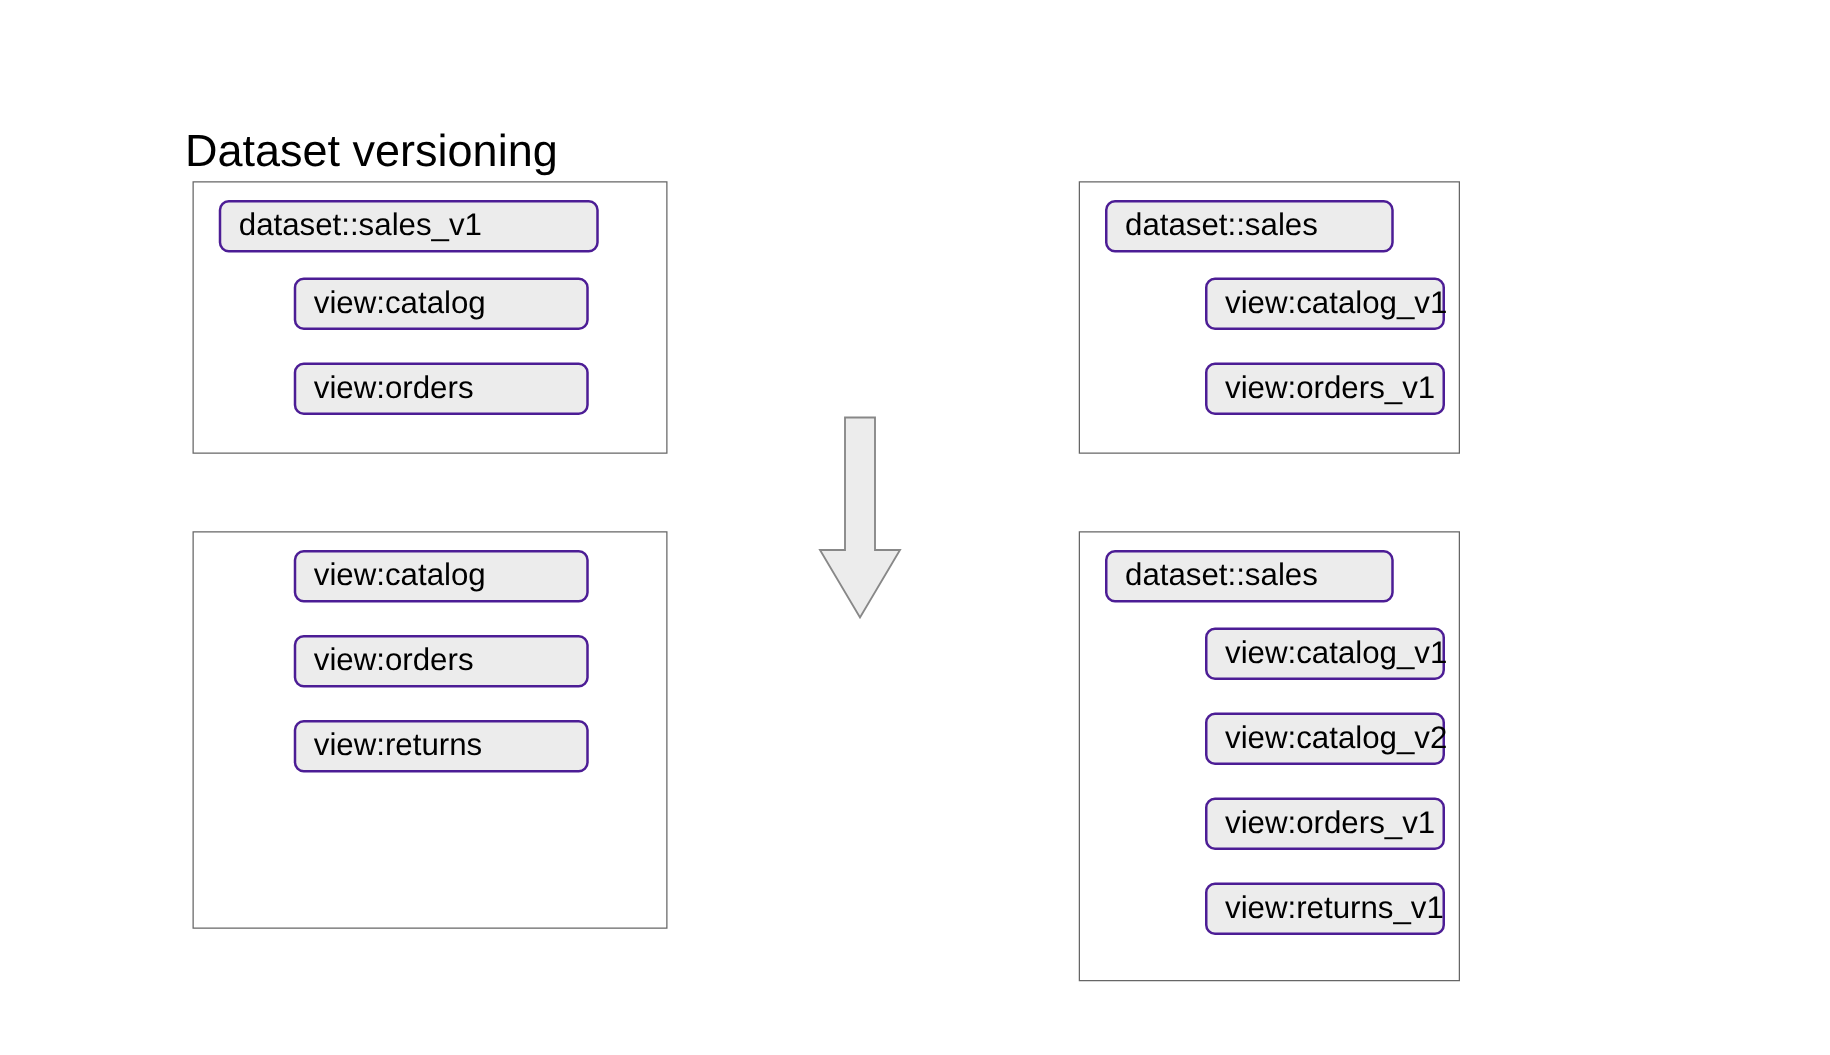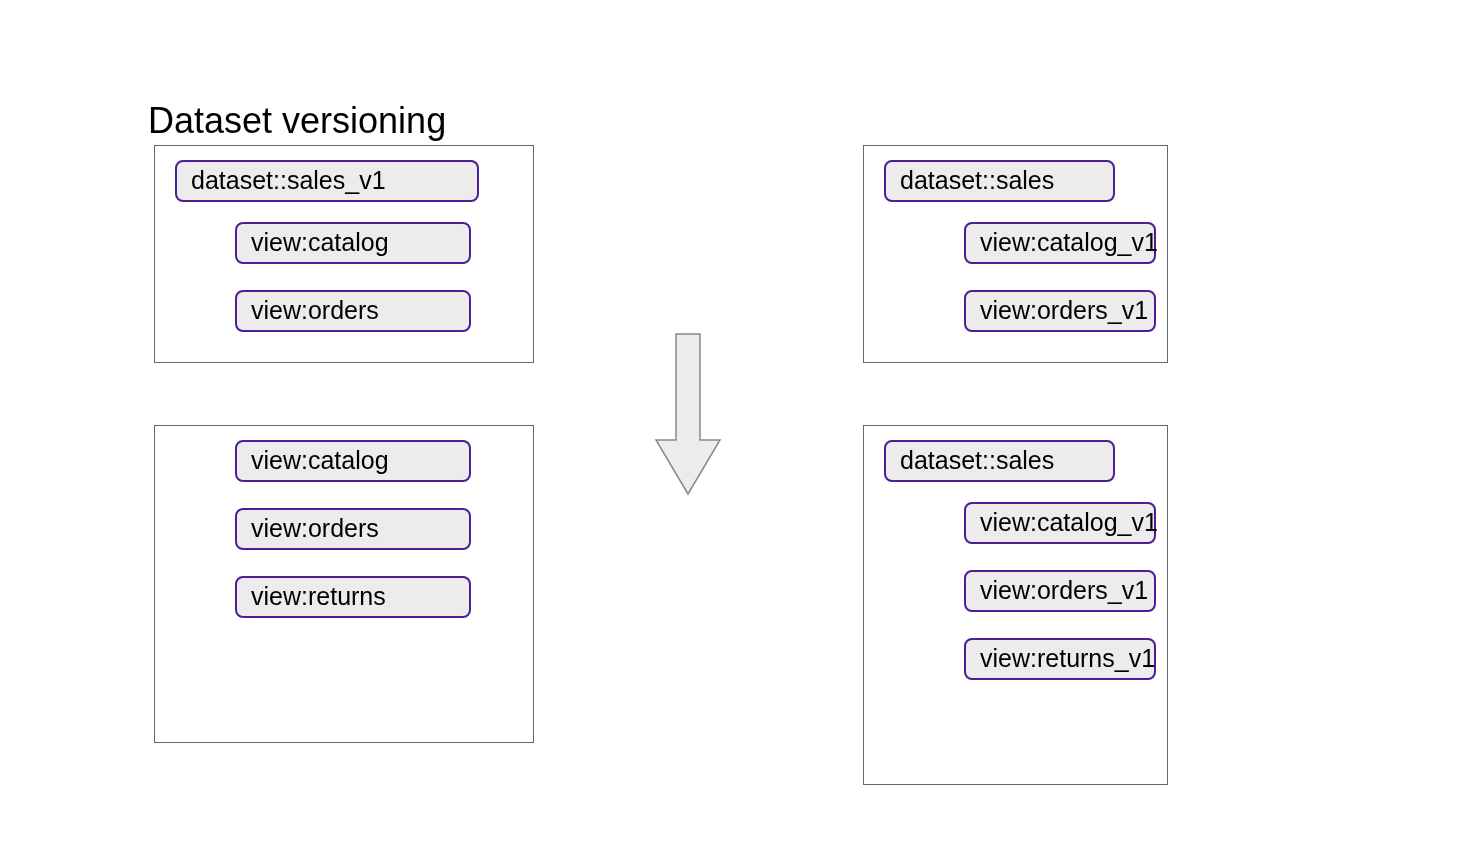--- a/index.html
+++ b/index.html
@@ -85,20 +85,21 @@
     <div class="views" style="margin-left:80px;">
       <div class="pill view-pill" style="width:105%;">view:catalog_v1</div>
       <div class="pill view-pill" style="width:105%;">view:orders_v1</div>
     </div>
   </div>
 
   <div class="dataset-box" style="left:863px; top:425px; width:305px; height:360px;">
     <div class="pill dataset-pill" style="width:88%;">dataset::sales</div>
     <div class="views" style="margin-left:80px;">
       <div class="pill view-pill" style="width:105%;">view:catalog_v1</div>
+      <div class="pill view-pill" style="width:105%;">view:catalog_v2</div>
       <div class="pill view-pill" style="width:105%;">view:orders_v1</div>
       <div class="pill view-pill" style="width:105%;">view:returns_v1</div>
     </div>
   </div>
 
 
 
   <div class="arrow-wrap" style="left:648px; top:330px;">
     <svg width="80" height="170" viewBox="0 0 80 170">
       <path d="M28 4 L52 4 L52 110 L72 110 L40 164 L8 110 L28 110 Z" fill="#ececec" stroke="#888" stroke-width="1.5"></path>

